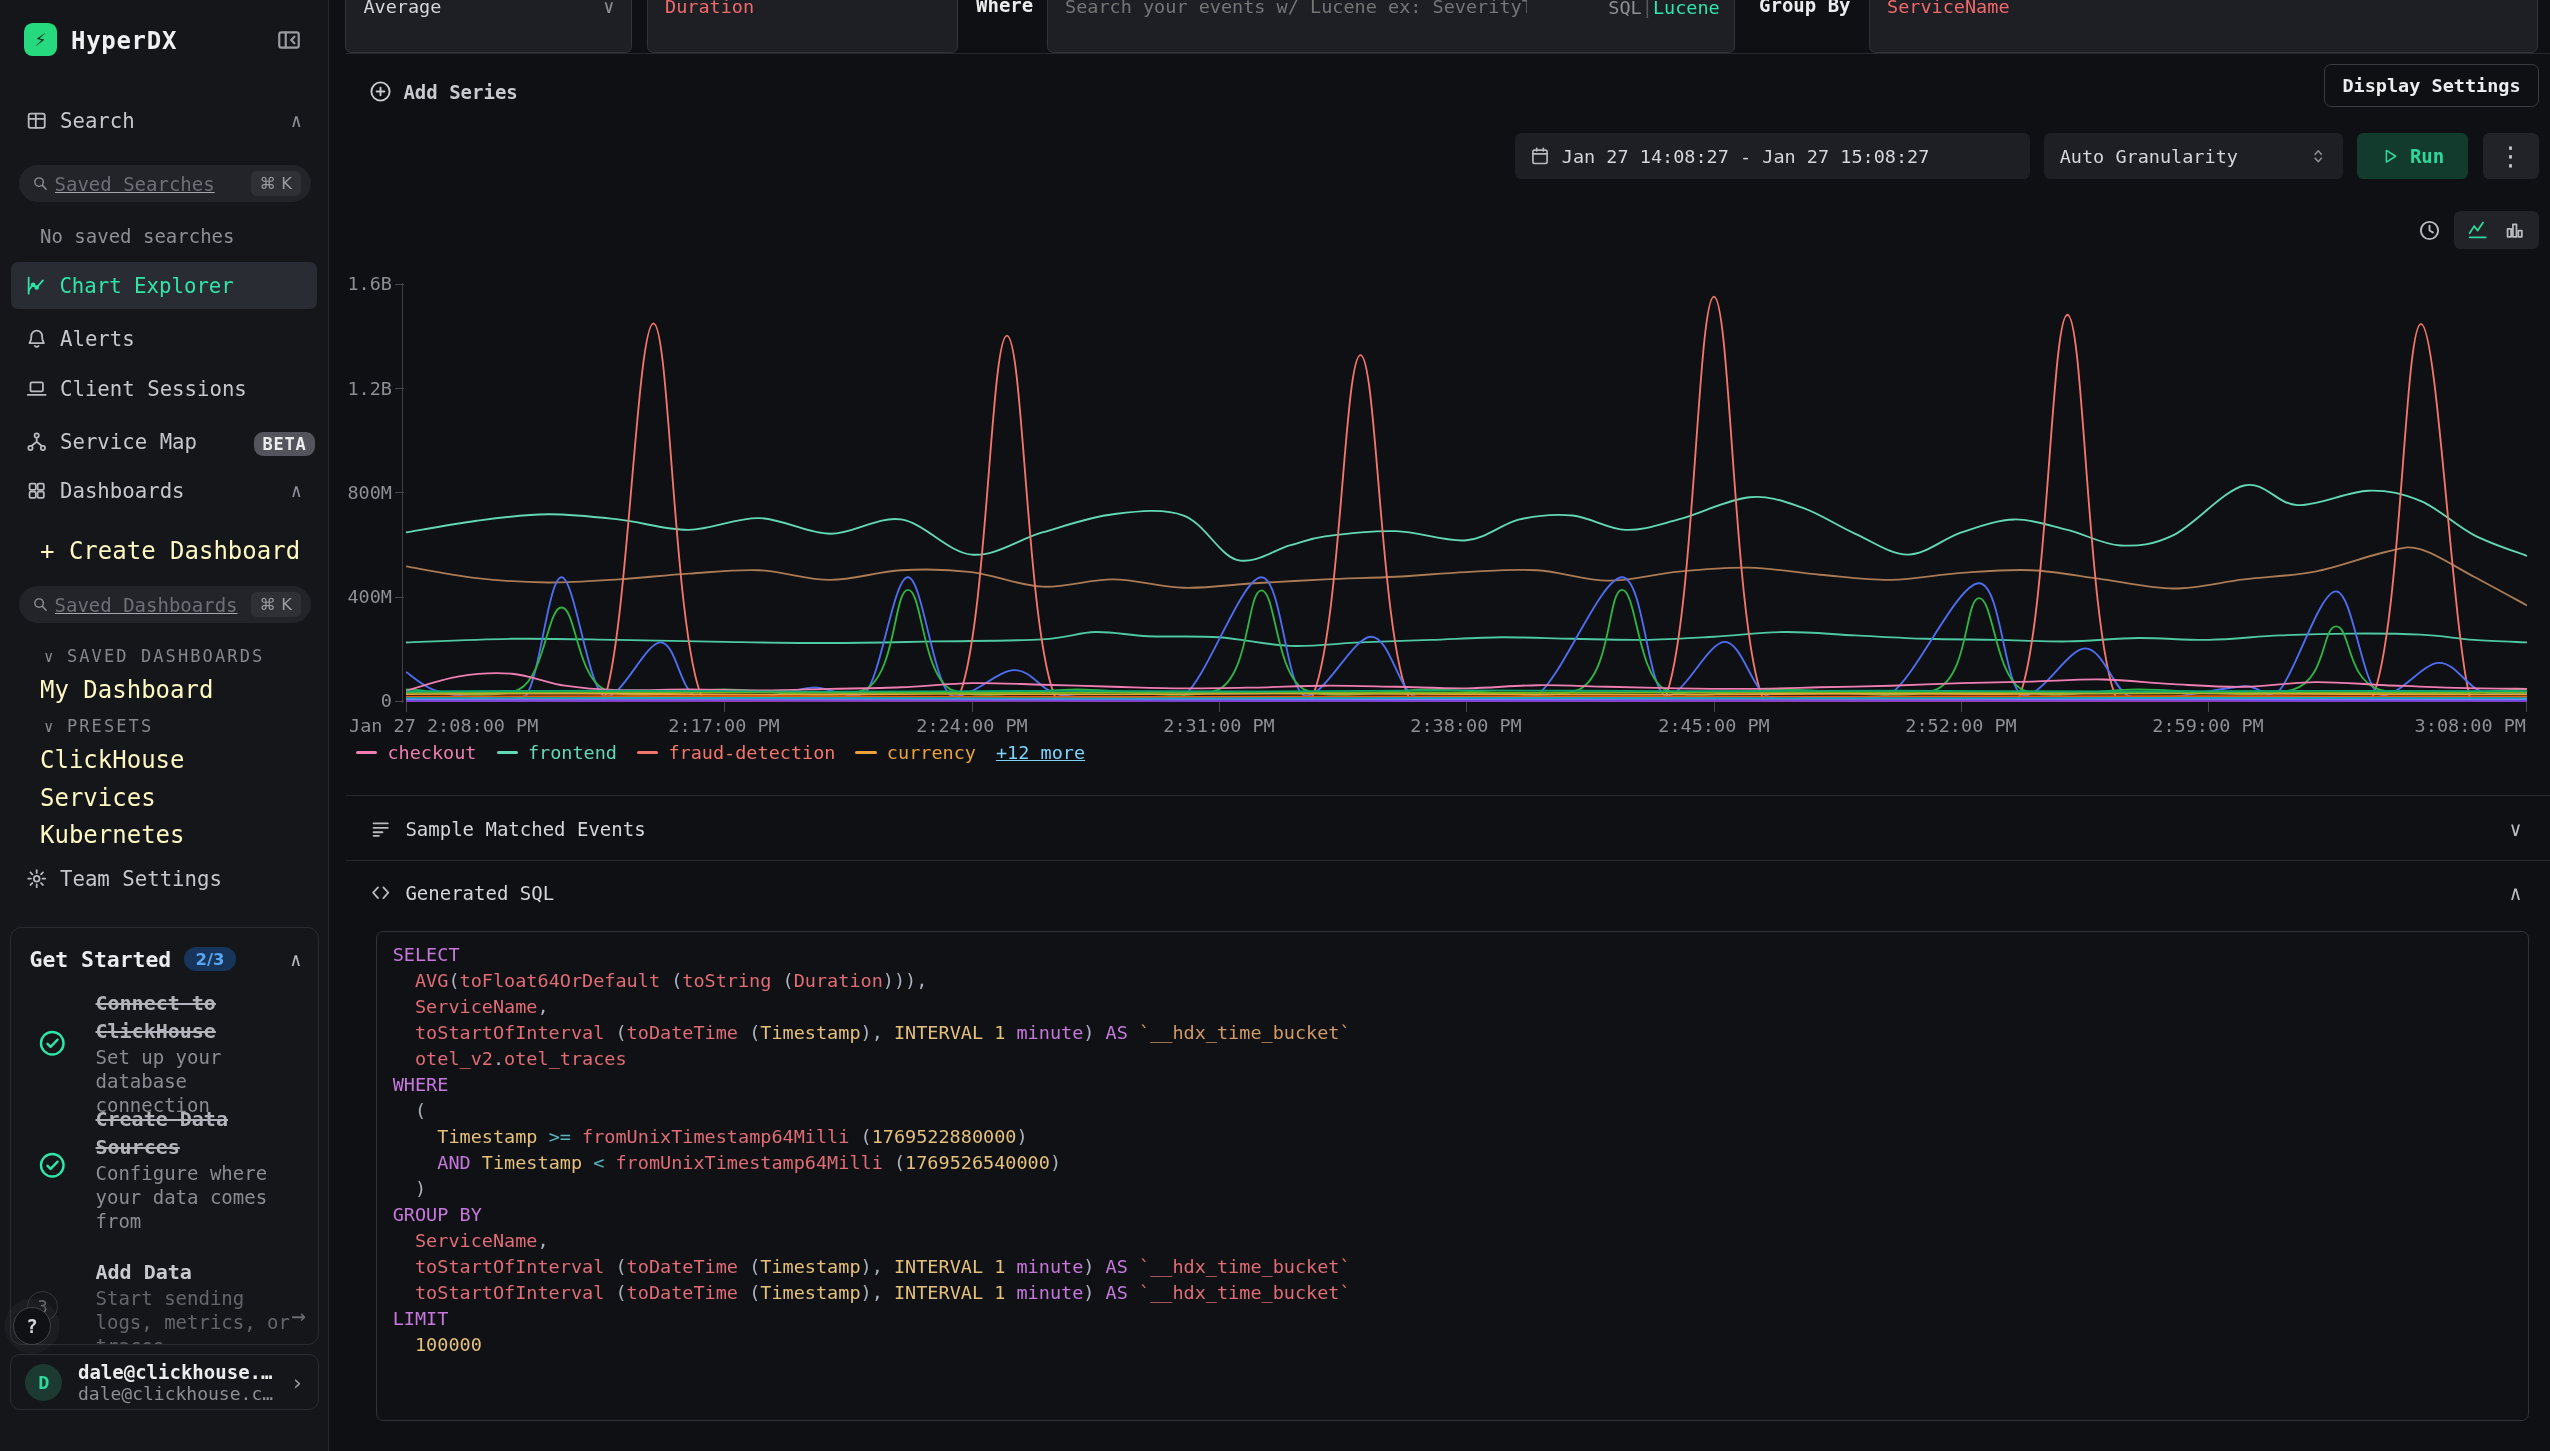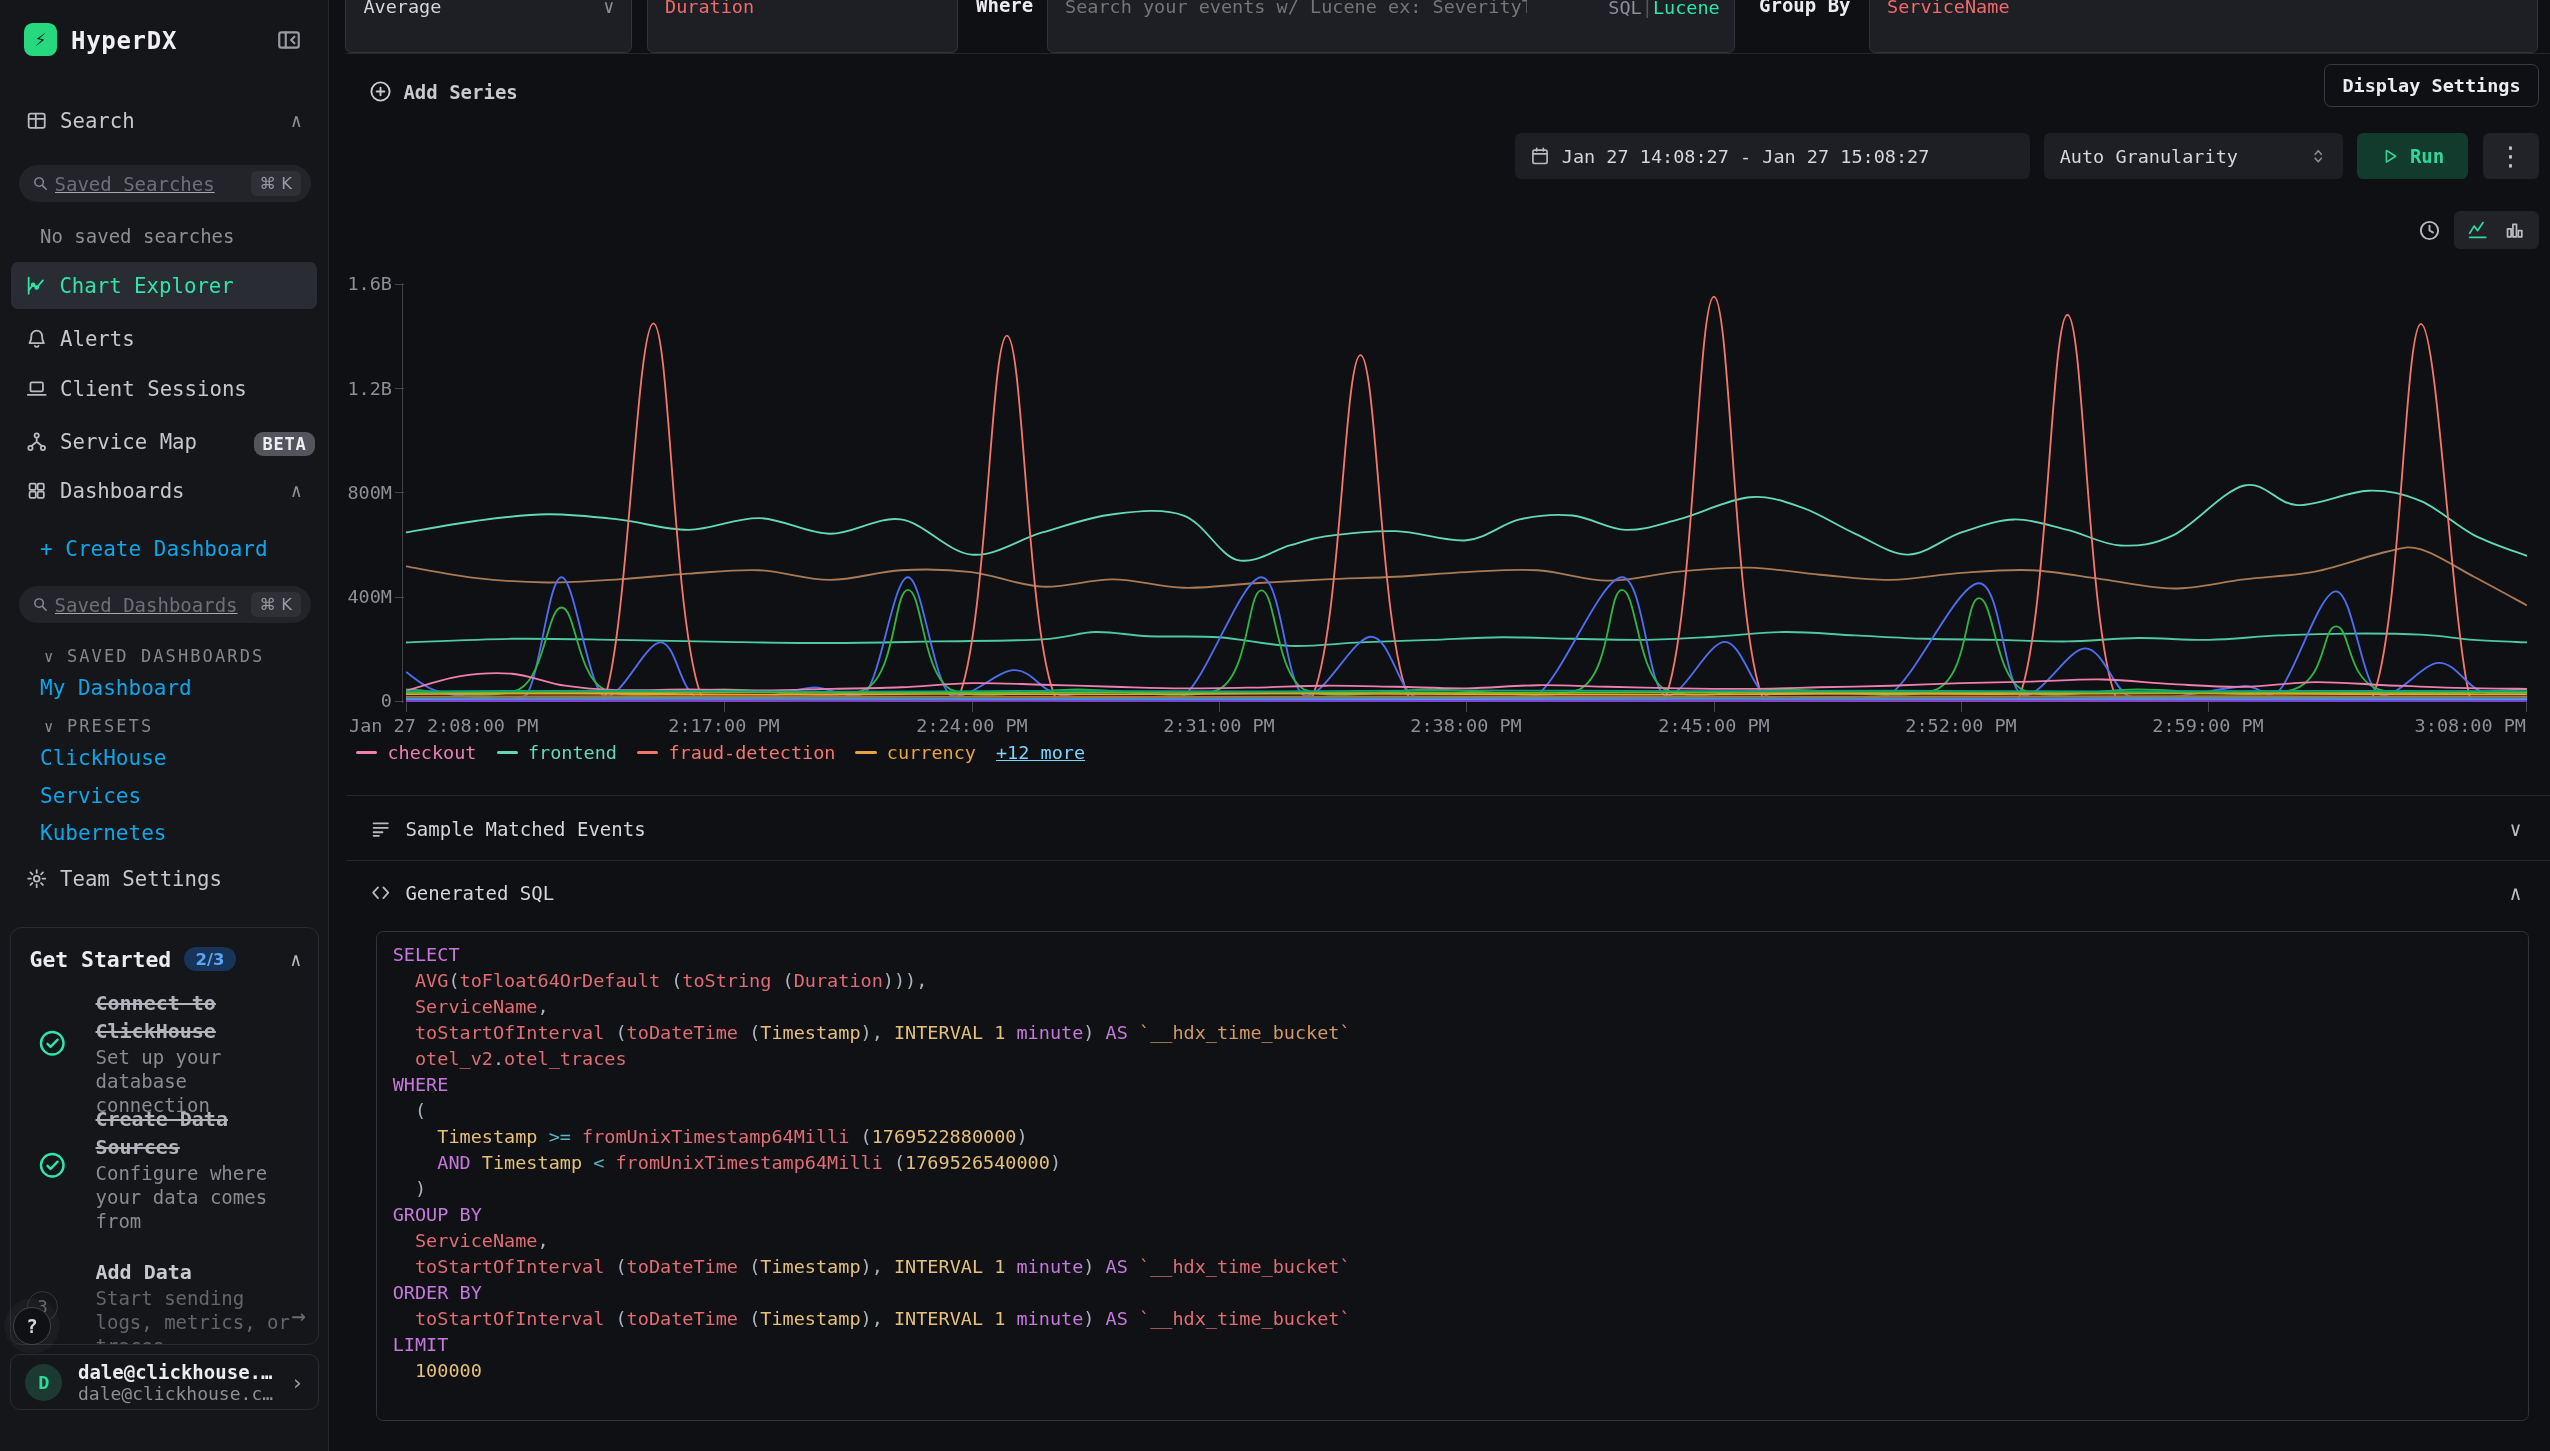--- a/index.html
+++ b/index.html
@@ -21,21 +21,21 @@
   .nav-active .ni, .nav-active .nt { color:#2ee6a8; }
   .beta-badge { position:absolute; left:254px; top:5.7px; background:#53545c; color:#ededef; font-size:17px; font-weight:bold; padding:2.1px 8.6px; border-radius:9px; letter-spacing:0.7px; }
   .side-search { position:absolute; left:18.5px; width:292px; height:37px; background:#232429; border-radius:18.5px; display:flex; align-items:center; padding:0 10px 0 36px; }
   .side-search .mag { position:absolute; left:13px; width:17px; height:17px; color:#8d8e96; }
   .side-search input { flex:1; background:transparent; border:none; outline:none; color:#a7a8af; font-size:19px; font-family:inherit; min-width:0;text-decoration:underline; }
   .side-search input::placeholder { color:#6e6f78; }
   .kbd-badge { background:#2f3036; color:#9a9ba2; border-radius:5.7px; padding:2.9px 8.6px; font-size:16.4px; white-space:nowrap; font-family:"DejaVu Sans",sans-serif; }
   .muted-line { position:absolute; left:40px; font-size:19px; color:#8d8e96; }
   .group-header { position:absolute; left:44px; font-size:17px; color:#85868e; letter-spacing:2.1px; }
   .group-header .gchev { margin-right:11.4px; font-size:15.7px; }
-  .sub-link { position:absolute; left:40px; font-size:21px; color:#0ea5e9; cursor:pointer;text-align:center; }
+  .sub-link { position:absolute; left:40px; font-size:24px; color:#fef9c3; cursor:pointer;text-align:center; }
 
   
   .gs-panel { position:absolute; left:10px; top:927px; width:309px; height:418px; border:0.7px solid #2b2c33; border-radius:11.4px; overflow:hidden; }
   .gs-head { position:absolute; left:18.5px; top:18.5px; width:272px; display:flex; align-items:center; }
   .gs-title { font-size:21.4px; font-weight:bold; color:#ececef; }
   .gs-badge { margin-left:13px; background:#17355a; color:#5ba6f2; font-size:16.4px; font-weight:bold; padding:2.9px 11.4px; border-radius:712px; font-family:"DejaVu Sans",sans-serif; }
   .gs-chevron { margin-left:auto; color:#b9bac0; font-size:18.5px; }
   .gs-item { position:absolute; left:18.5px; width:279px; }
   .gs-icon { position:absolute; left:8.6px; width:28.5px; height:28.5px; }
   .gs-body { position:absolute; left:66px; width:214px; }
@@ -434,20 +434,19 @@
         <div class="sql-line"><span class="tok-pl">  </span><span class="tok-fn">toStartOfInterval</span><span class="tok-pl"> (</span><span class="tok-fn">toDateTime</span><span class="tok-pl"> (</span><span class="tok-num">Timestamp</span><span class="tok-pl">), </span><span class="tok-num">INTERVAL</span><span class="tok-pl"> </span><span class="tok-num">1</span><span class="tok-pl"> </span><span class="tok-kw">minute</span><span class="tok-pl">) </span><span class="tok-kw">AS</span><span class="tok-pl"> </span><span class="tok-al1">`__hdx_time_bucket`</span></div>
         <div class="sql-line"><span class="tok-pl">  </span><span class="tok-fn">otel_v2</span><span class="tok-pl">.</span><span class="tok-fn">otel_traces</span></div>
         <div class="sql-line"><span class="tok-kw">WHERE</span></div>
         <div class="sql-line"><span class="tok-pl">  (</span></div>
         <div class="sql-line"><span class="tok-pl">    </span><span class="tok-num">Timestamp</span><span class="tok-pl"> </span><span class="tok-op">&gt;=</span><span class="tok-pl"> </span><span class="tok-fn">fromUnixTimestamp64Milli</span><span class="tok-pl"> (</span><span class="tok-num">1769522880000</span><span class="tok-pl">)</span></div>
         <div class="sql-line"><span class="tok-pl">    </span><span class="tok-kw">AND</span><span class="tok-pl"> </span><span class="tok-num">Timestamp</span><span class="tok-pl"> </span><span class="tok-op">&lt;</span><span class="tok-pl"> </span><span class="tok-fn">fromUnixTimestamp64Milli</span><span class="tok-pl"> (</span><span class="tok-num">1769526540000</span><span class="tok-pl">)</span></div>
         <div class="sql-line"><span class="tok-pl">  )</span></div>
         <div class="sql-line"><span class="tok-kw">GROUP BY</span></div>
         <div class="sql-line"><span class="tok-pl">  </span><span class="tok-fn">ServiceName</span><span class="tok-pl">,</span></div>
         <div class="sql-line"><span class="tok-pl">  </span><span class="tok-fn">toStartOfInterval</span><span class="tok-pl"> (</span><span class="tok-fn">toDateTime</span><span class="tok-pl"> (</span><span class="tok-num">Timestamp</span><span class="tok-pl">), </span><span class="tok-num">INTERVAL</span><span class="tok-pl"> </span><span class="tok-num">1</span><span class="tok-pl"> </span><span class="tok-kw">minute</span><span class="tok-pl">) </span><span class="tok-kw">AS</span><span class="tok-pl"> </span><span class="tok-al2">`__hdx_time_bucket`</span></div>
-        <div class="sql-line"><span class="tok-kw">ORDER BY</span></div>
         <div class="sql-line"><span class="tok-pl">  </span><span class="tok-fn">toStartOfInterval</span><span class="tok-pl"> (</span><span class="tok-fn">toDateTime</span><span class="tok-pl"> (</span><span class="tok-num">Timestamp</span><span class="tok-pl">), </span><span class="tok-num">INTERVAL</span><span class="tok-pl"> </span><span class="tok-num">1</span><span class="tok-pl"> </span><span class="tok-kw">minute</span><span class="tok-pl">) </span><span class="tok-kw">AS</span><span class="tok-pl"> </span><span class="tok-al2">`__hdx_time_bucket`</span></div>
         <div class="sql-line"><span class="tok-kw">LIMIT</span></div>
         <div class="sql-line"><span class="tok-pl">  </span><span class="tok-num">100000</span></div>
       </div>
   </div>
 </div>
 
 
 </body></html>

